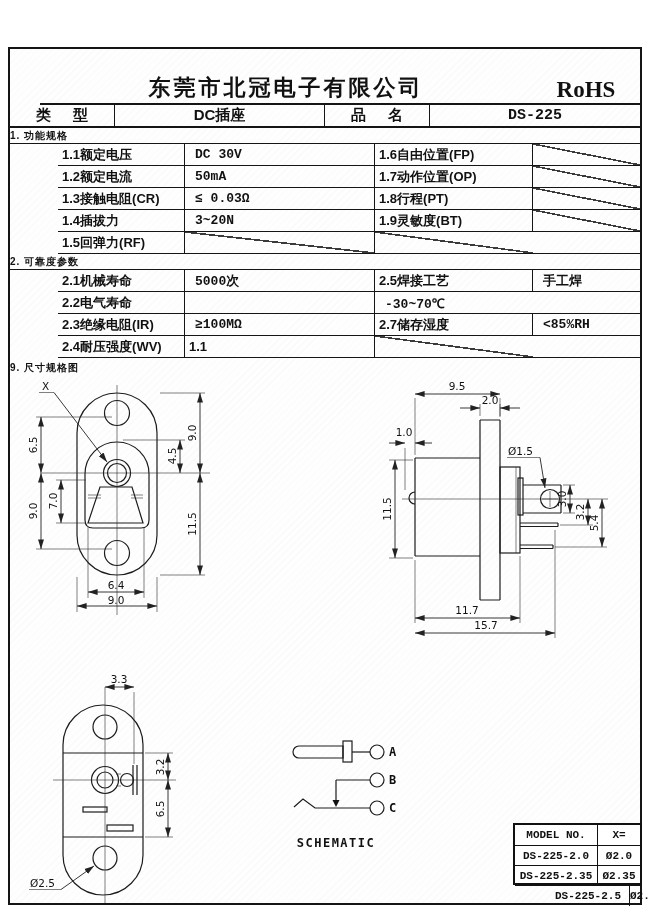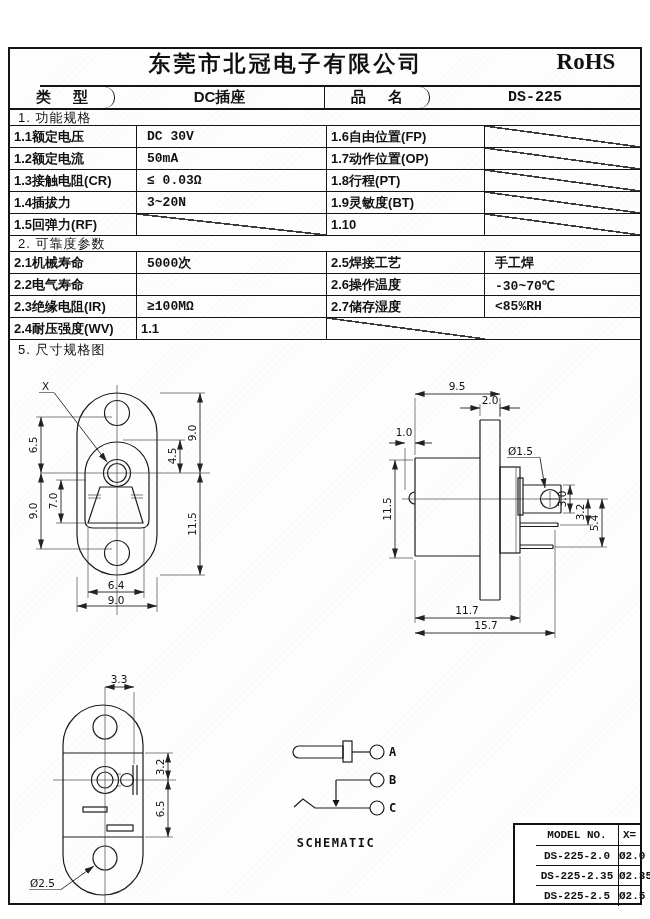--- a/index.html
+++ b/index.html
@@ -4,66 +4,66 @@
 <style>
   html,body{margin:0;padding:0;background:#fff;}
   .page{position:relative;width:650px;height:919px;background:#fff;overflow:hidden;
         font-family:"Liberation Sans","DejaVu Sans",sans-serif;color:#111;}
   .doc{position:absolute;left:8px;top:47px;width:634px;height:858px;
        border:2px solid #151515;box-sizing:border-box;
        background:
          repeating-linear-gradient(135deg, rgba(0,0,0,0.016) 0 1px, transparent 1px 5px),
          #fefefe;}
   
-  .title-row{display:flex;align-items:flex-start;height:38px;box-sizing:border-box;
+  .title-row{display:flex;align-items:flex-end;height:56px;box-sizing:border-box;
              border-bottom:2px solid #151515;margin-left:30px;}
   .company{flex:1;text-align:center;font-family:"Liberation Serif","DejaVu Serif",serif;
            font-size:22px;font-weight:600;letter-spacing:3px;}
   .rohs{width:108px;text-align:center;font-family:"Liberation Serif","DejaVu Serif",serif;
         font-size:23px;font-weight:600;}
   .type-row{display:grid;grid-template-columns:105px 210px 105px 1fr;height:23px;
             box-sizing:border-box;border-bottom:2px solid #151515;}
   .type-row .c{display:flex;align-items:center;justify-content:center;
                font-size:15px;font-weight:700;box-sizing:border-box;}
   .type-row .c.b{border-right:1.8px solid #151515;}
-  .sp{letter-spacing:9px;text-indent:9px;border-radius:10px;}
+  .sp{letter-spacing:9px;text-indent:9px;}
   .mono{font-family:Liberation Mono, monospace;}
   
-  .sec{height:16px;line-height:15px;font-size:13px;font-weight:400;padding-left:8px;
+  .sec{height:16px;line-height:15px;font-size:10px;font-weight:700;
        box-sizing:border-box;border-bottom:1.8px solid #151515;letter-spacing:1px;}
   .sec.noline{border-bottom:none;height:20px;line-height:20px;}
   
   .srow{display:grid;grid-template-columns:127px 190px 158px 1fr;height:22px;
-        box-sizing:border-box;border-bottom:1.8px solid #151515;}
+        box-sizing:border-box;border-bottom:1.8px solid #151515;margin-left:48px;}
   .srow:last-child{border-bottom:1.8px solid #151515;}
   .srow .c{display:flex;align-items:center;font-size:13px;font-weight:700;
            box-sizing:border-box;overflow:hidden;white-space:nowrap;}
   .srow .c.b{border-right:1.8px solid #151515;}
   .lab{padding-left:4px;letter-spacing:0;}
   .val{padding-left:10px;font-family:"Liberation Mono","DejaVu Sans Mono",monospace;
        font-size:13px;font-weight:700;}
   .diag{background-image:linear-gradient(to top right,
         transparent calc(50% - 0.8px), #3a3a3a calc(50% - 0.8px),
         #3a3a3a calc(50% + 0.8px), transparent calc(50% + 0.8px));}
   
   .draw-layer{position:absolute;left:8px;top:360px;width:634px;height:545px;}
   .draw-layer svg{display:block;width:634px;height:545px;}
   .ol{stroke:#1c1c1c;stroke-width:1.2;fill:none;}
   .thin{stroke:#2b2b2b;stroke-width:0.6;fill:none;}
   .dim{stroke:#222;stroke-width:0.9;fill:none;}
   .dt{font-family:"DejaVu Sans","Liberation Sans",sans-serif;font-size:10.5px;fill:#111;}
   .dtb{font-family:"DejaVu Sans Mono","Liberation Mono",monospace;font-size:12px;
        font-weight:700;fill:#111;}
   
-  .model-table{position:absolute;left:513px;top:823px;width:129px;height:82px;
-               border:2px solid #111;box-sizing:border-box;background:#fff;z-index:5;padding-left:21px;}
+  .model-table{position:absolute;left:513px;top:823px;width:129px;height:62px;
+               border:2px solid #111;box-sizing:border-box;background:#fff;z-index:5;}
   .mt-row{display:grid;grid-template-columns:83px 1fr;height:20px;box-sizing:border-box;
           border-bottom:1.6px solid #111;}
   .mt-row:first-child{height:21px;}
-  .mt-row:last-child{border-bottom:none;}
+  .mt-row:last-child{border-bottom:none;margin-left:32px;}
   .mt-row .c{display:flex;align-items:center;justify-content:center;
              font-family:"Liberation Mono","DejaVu Sans Mono",monospace;
              font-size:11px;font-weight:700;box-sizing:border-box;white-space:nowrap;}
   .mt-row .c:first-child{border-right:1.6px solid #111;}
 </style>
 </head>
 <body>
 
 <div class="page">
   <div class="doc">
@@ -103,54 +103,52 @@
       </div>
       <div class="srow">
         <div class="c b lab">1.4插拔力</div>
         <div class="c b val">3~20N</div>
         <div class="c b lab">1.9灵敏度(BT)</div>
         <div class="c val diag"></div>
       </div>
       <div class="srow">
         <div class="c b lab">1.5回弹力(RF)</div>
         <div class="c b val diag"></div>
-        <div class="c b lab">1.10</div>
         <div class="c val diag"></div>
       </div>
     </div>
 
     <div class="sec">2. 可靠度参数</div>
 
     <div class="spec-table">
       <div class="srow">
         <div class="c b lab">2.1机械寿命</div>
         <div class="c b val">5000次</div>
         <div class="c b lab">2.5焊接工艺</div>
         <div class="c val">手工焊</div>
       </div>
       <div class="srow">
         <div class="c b lab">2.2电气寿命</div>
         <div class="c b val"></div>
-        <div class="c b lab">2.6操作温度</div>
         <div class="c val">-30~70℃</div>
       </div>
       <div class="srow">
         <div class="c b lab">2.3绝缘电阻(IR)</div>
         <div class="c b val">≥100MΩ</div>
         <div class="c b lab">2.7储存湿度</div>
         <div class="c val">&lt;85%RH</div>
       </div>
       <div class="srow">
         <div class="c b lab">2.4耐压强度(WV)</div>
         <div class="c b lab">1.1</div>
         <div class="c val diag"></div>
       </div>
     </div>
 
-    <div class="sec noline">5. 尺寸规格图</div>
+    <div class="sec noline">9. 尺寸规格图</div>
   </div>
 
   <div class="draw-layer">
     <svg viewBox="0 0 634 545" xmlns="http://www.w3.org/2000/svg">
       <defs>
         <marker id="arr" markerWidth="11" markerHeight="8" refX="9.6" refY="4" orient="auto-start-reverse" markerUnits="userSpaceOnUse">
           <path d="M0,1 L9.6,4 L0,7 Z" fill="#222"></path>
         </marker>
       </defs>
 

